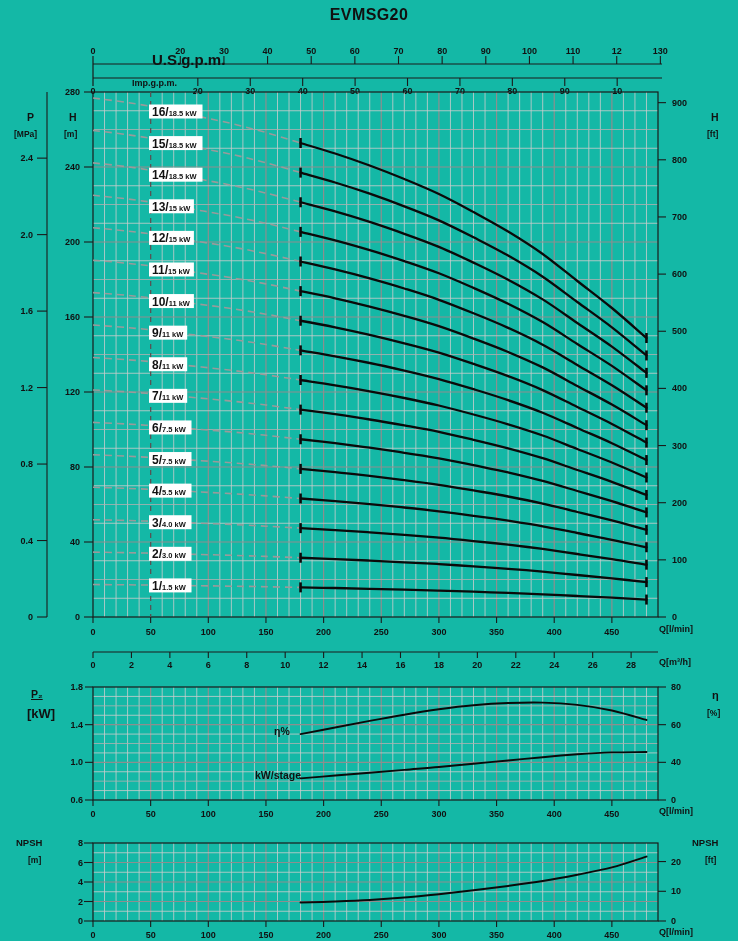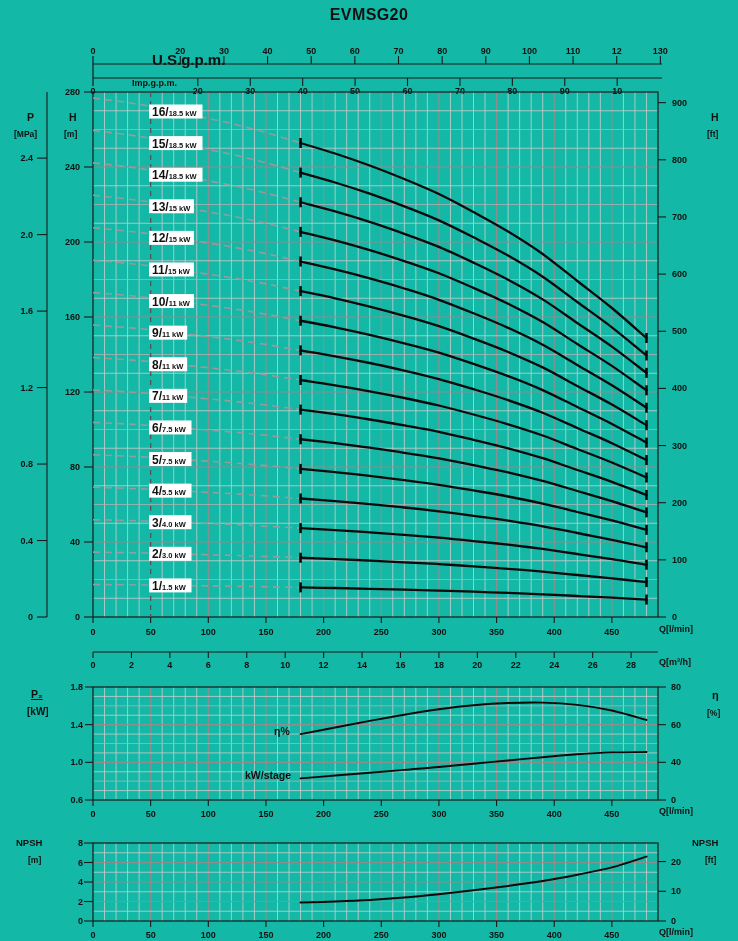--- a/index.html
+++ b/index.html
@@ -563,25 +563,25 @@
   <div class="lbl" style="left:27px;top:112px;font-size:10.5px;">P</div>
   <div class="lbl" style="left:14px;top:130px;font-size:8.5px;">[MPa]</div>
   <div class="lbl" style="left:69px;top:112px;font-size:10.5px;">H</div>
   <div class="lbl" style="left:64px;top:130px;font-size:8.5px;">[m]</div>
   <div class="lbl" style="left:711px;top:112px;font-size:10.5px;">H</div>
   <div class="lbl" style="left:707px;top:130px;font-size:8.5px;">[ft]</div>
   <div class="lbl" style="left:659px;top:625px;font-size:9px;">Q[l/min]</div>
   <div class="lbl" style="left:659px;top:658px;font-size:9px;text-align:center;">Q[m³/h]</div>
 
   <div class="lbl" style="left:31px;top:689px;font-size:10.5px;text-decoration:underline;">P₂</div>
-  <div class="lbl" style="left:27px;top:707px;font-size:10px;">[kW]</div>
+  <div class="lbl" style="left:27px;top:707px;font-size:13px;">[kW]</div>
   <div class="lbl" style="left:712px;top:690px;font-size:11px;">η</div>
   <div class="lbl" style="left:707px;top:709px;font-size:8.5px;">[%]</div>
   <div class="lbl" style="left:659px;top:807px;font-size:9px;">Q[l/min]</div>
   <div class="lbl" style="left:274px;top:726px;font-size:10.5px;">η%</div>
-  <div class="lbl" style="left:245px;top:770px;font-size:10.5px;">kW/stage</div>
+  <div class="lbl" style="left:255px;top:770px;font-size:10.5px;">kW/stage</div>
 
   <div class="lbl" style="left:16px;top:838px;font-size:9.5px;">NPSH</div>
   <div class="lbl" style="left:28px;top:856px;font-size:8.5px;">[m]</div>
   <div class="lbl" style="left:692px;top:838px;font-size:9.5px;">NPSH</div>
   <div class="lbl" style="left:705px;top:856px;font-size:8.5px;">[ft]</div>
   <div class="lbl" style="left:659px;top:928px;font-size:9px;">Q[l/min]</div>
 </div>
 
 </body></html>

